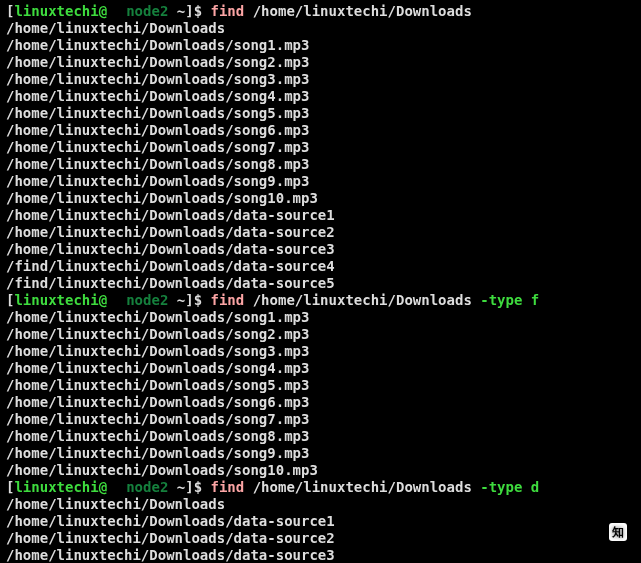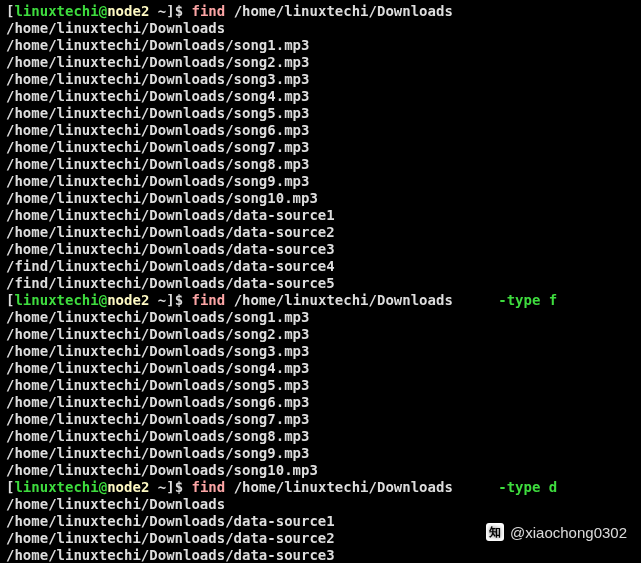--- a/index.html
+++ b/index.html
@@ -10,28 +10,28 @@
       line-height: 17px;
       color: #ddd;
       width: 641px;
       height: 563px;
       overflow: hidden;
       position: relative;
       padding: 3px 6px;
     }
     .line { white-space: pre; font-weight: 600; }
     .user { color: #3edc3e; }
-    .host { color: #fef9c3; }
+    .host { color: #15803d; margin-left: 19px; }
     .at   { color: #3edc3e; }
     .tilde{ color: #ddd; }
     .bracket { color: #ddd; }
     .dollar  { color: #ddd; }
     .cmd-find { color: #fca5a5; }
     .path-arg { color: #ddd; }
-    .flag     { color: #3edc3e; margin-left: 37px; }
+    .flag     { color: #3edc3e; }
     .flag-val { color: #3edc3e; }
     .out      { color: #ddd; }
     .watermark {
       position: absolute;
       right: 14px;
       bottom: 22px;
       color: rgba(255,255,255,0.85);
       font-family: Arial, sans-serif;
       font-size: 15px;
       font-weight: 400;
@@ -86,14 +86,13 @@
 <div class="line out">/home/linuxtechi/Downloads/song10.mp3</div>
 
 <div class="line"><span class="bracket">[</span><span class="user">linuxtechi</span><span class="at">@</span><span class="host">node2</span> <span class="tilde">~</span><span class="bracket">]</span><span class="dollar">$</span> <span class="cmd-find">find</span> <span class="path-arg">/home/linuxtechi/Downloads</span> <span class="flag">-type</span> <span class="flag-val">d</span></div>
 <div class="line out">/home/linuxtechi/Downloads</div>
 <div class="line out">/home/linuxtechi/Downloads/data-source1</div>
 <div class="line out">/home/linuxtechi/Downloads/data-source2</div>
 <div class="line out">/home/linuxtechi/Downloads/data-source3</div>
 
 <div class="watermark">
   <span class="zhihu-icon">知</span>
-  <span>@xiaochong0302</span>
 </div>
 
 </body></html>

